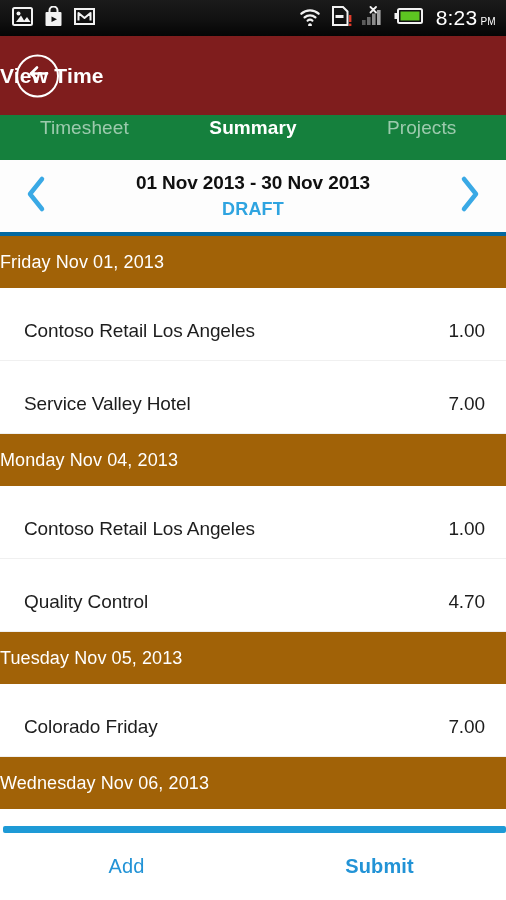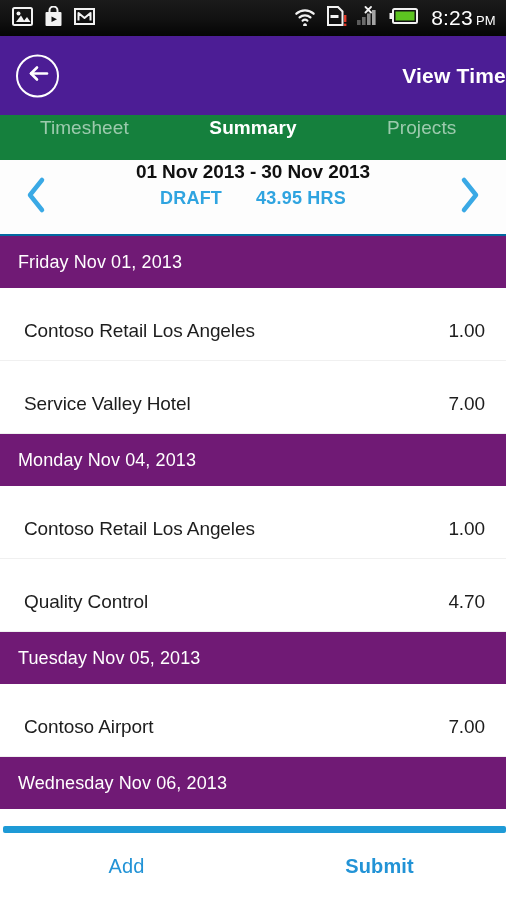--- a/index.html
+++ b/index.html
@@ -50,32 +50,32 @@
     color: #ffffff;
     font-size: 21px;
     letter-spacing: .2px;
     font-family: "Liberation Sans", sans-serif;
     display: flex;
     align-items: baseline;
     gap: 3px;
     margin-left: 3px;
   }
   .status-time .ampm {
-    font-size: 13px;
+    font-size: 10px;
     letter-spacing: .3px;
   }
 
   
   .appbar {
-    background: #4c1d95;
+    background: #7f1d1d;
     flex: 0 0 79px;
     position: relative;
     display: flex;
     align-items: center;
-    justify-content: flex-end;
+    justify-content: flex-start;
   }
   .back-btn {
     position: absolute;
     left: 16px;
     top: 50%;
     transform: translateY(-50%);
     width: 43px;
     height: 43px;
     border-radius: 50%;
     border: 2.5px solid #ffffff;
@@ -111,21 +111,22 @@
   .tab.active {
     color: #ffffff;
     font-weight: bold;
   }
 
   
   .datenav {
     flex: 0 0 76px;
     background: #fdfdfd;
     display: flex;
-    border-bottom: 2px solid #0369a1;
+    align-items: center;
+    border-bottom: 4px solid #0369a1;
     box-sizing: border-box;
   }
   .nav-arrow {
     width: 74px;
     display: flex;
     align-items: center;
     justify-content: center;
     cursor: pointer;
   }
   .datenav-center {
@@ -153,25 +154,24 @@
   }
 
   
   .list {
     flex: 1 1 auto;
     overflow: hidden;
     background: #ffffff;
     position: relative;
   }
   .section-header {
-    background: #701a75;
+    background: #a16207;
     height: 52px;
     display: flex;
     align-items: center;
-    padding-left: 18px;
     box-sizing: border-box;
     color: #ffffff;
     font-size: 18px;
     letter-spacing: .1px;
   }
   .entry-row {
     height: 73px;
     display: flex;
     align-items: center;
     padding: 14px 21px 0 24px;
@@ -310,21 +310,20 @@
       <span>
         <svg width="24" height="38" viewBox="0 0 24 38">
           <path d="M17 4 L5 19 L17 34" fill="none" stroke="#3aa9e5" stroke-width="4.5" stroke-linecap="round" stroke-linejoin="round"></path>
         </svg>
       </span>
     </div>
     <div class="datenav-center">
       <div class="date-range">01 Nov 2013 - 30 Nov 2013</div>
       <div class="date-sub">
         <span class="date-status">DRAFT</span>
-        <span class="date-hours">43.95 HRS</span>
       </div>
     </div>
     <div class="nav-arrow">
       <span>
         <svg width="24" height="38" viewBox="0 0 24 38">
           <path d="M7 4 L19 19 L7 34" fill="none" stroke="#3aa9e5" stroke-width="4.5" stroke-linecap="round" stroke-linejoin="round"></path>
         </svg>
       </span>
     </div>
   </div>
@@ -346,21 +345,21 @@
       <span class="entry-name">Contoso Retail Los Angeles</span>
       <span class="entry-value">1.00</span>
     </div>
     <div class="entry-row">
       <span class="entry-name">Quality Control</span>
       <span class="entry-value">4.70</span>
     </div>
 
     <div class="section-header">Tuesday Nov 05, 2013</div>
     <div class="entry-row">
-      <span class="entry-name">Contoso Airport</span>
+      <span class="entry-name">Colorado Friday</span>
       <span class="entry-value">7.00</span>
     </div>
 
     <div class="section-header">Wednesday Nov 06, 2013</div>
 
     <div class="overscroll-glow"></div>
   </div>
 
   <div class="bottombar">
     <div class="bottom-btn">Add</div>

